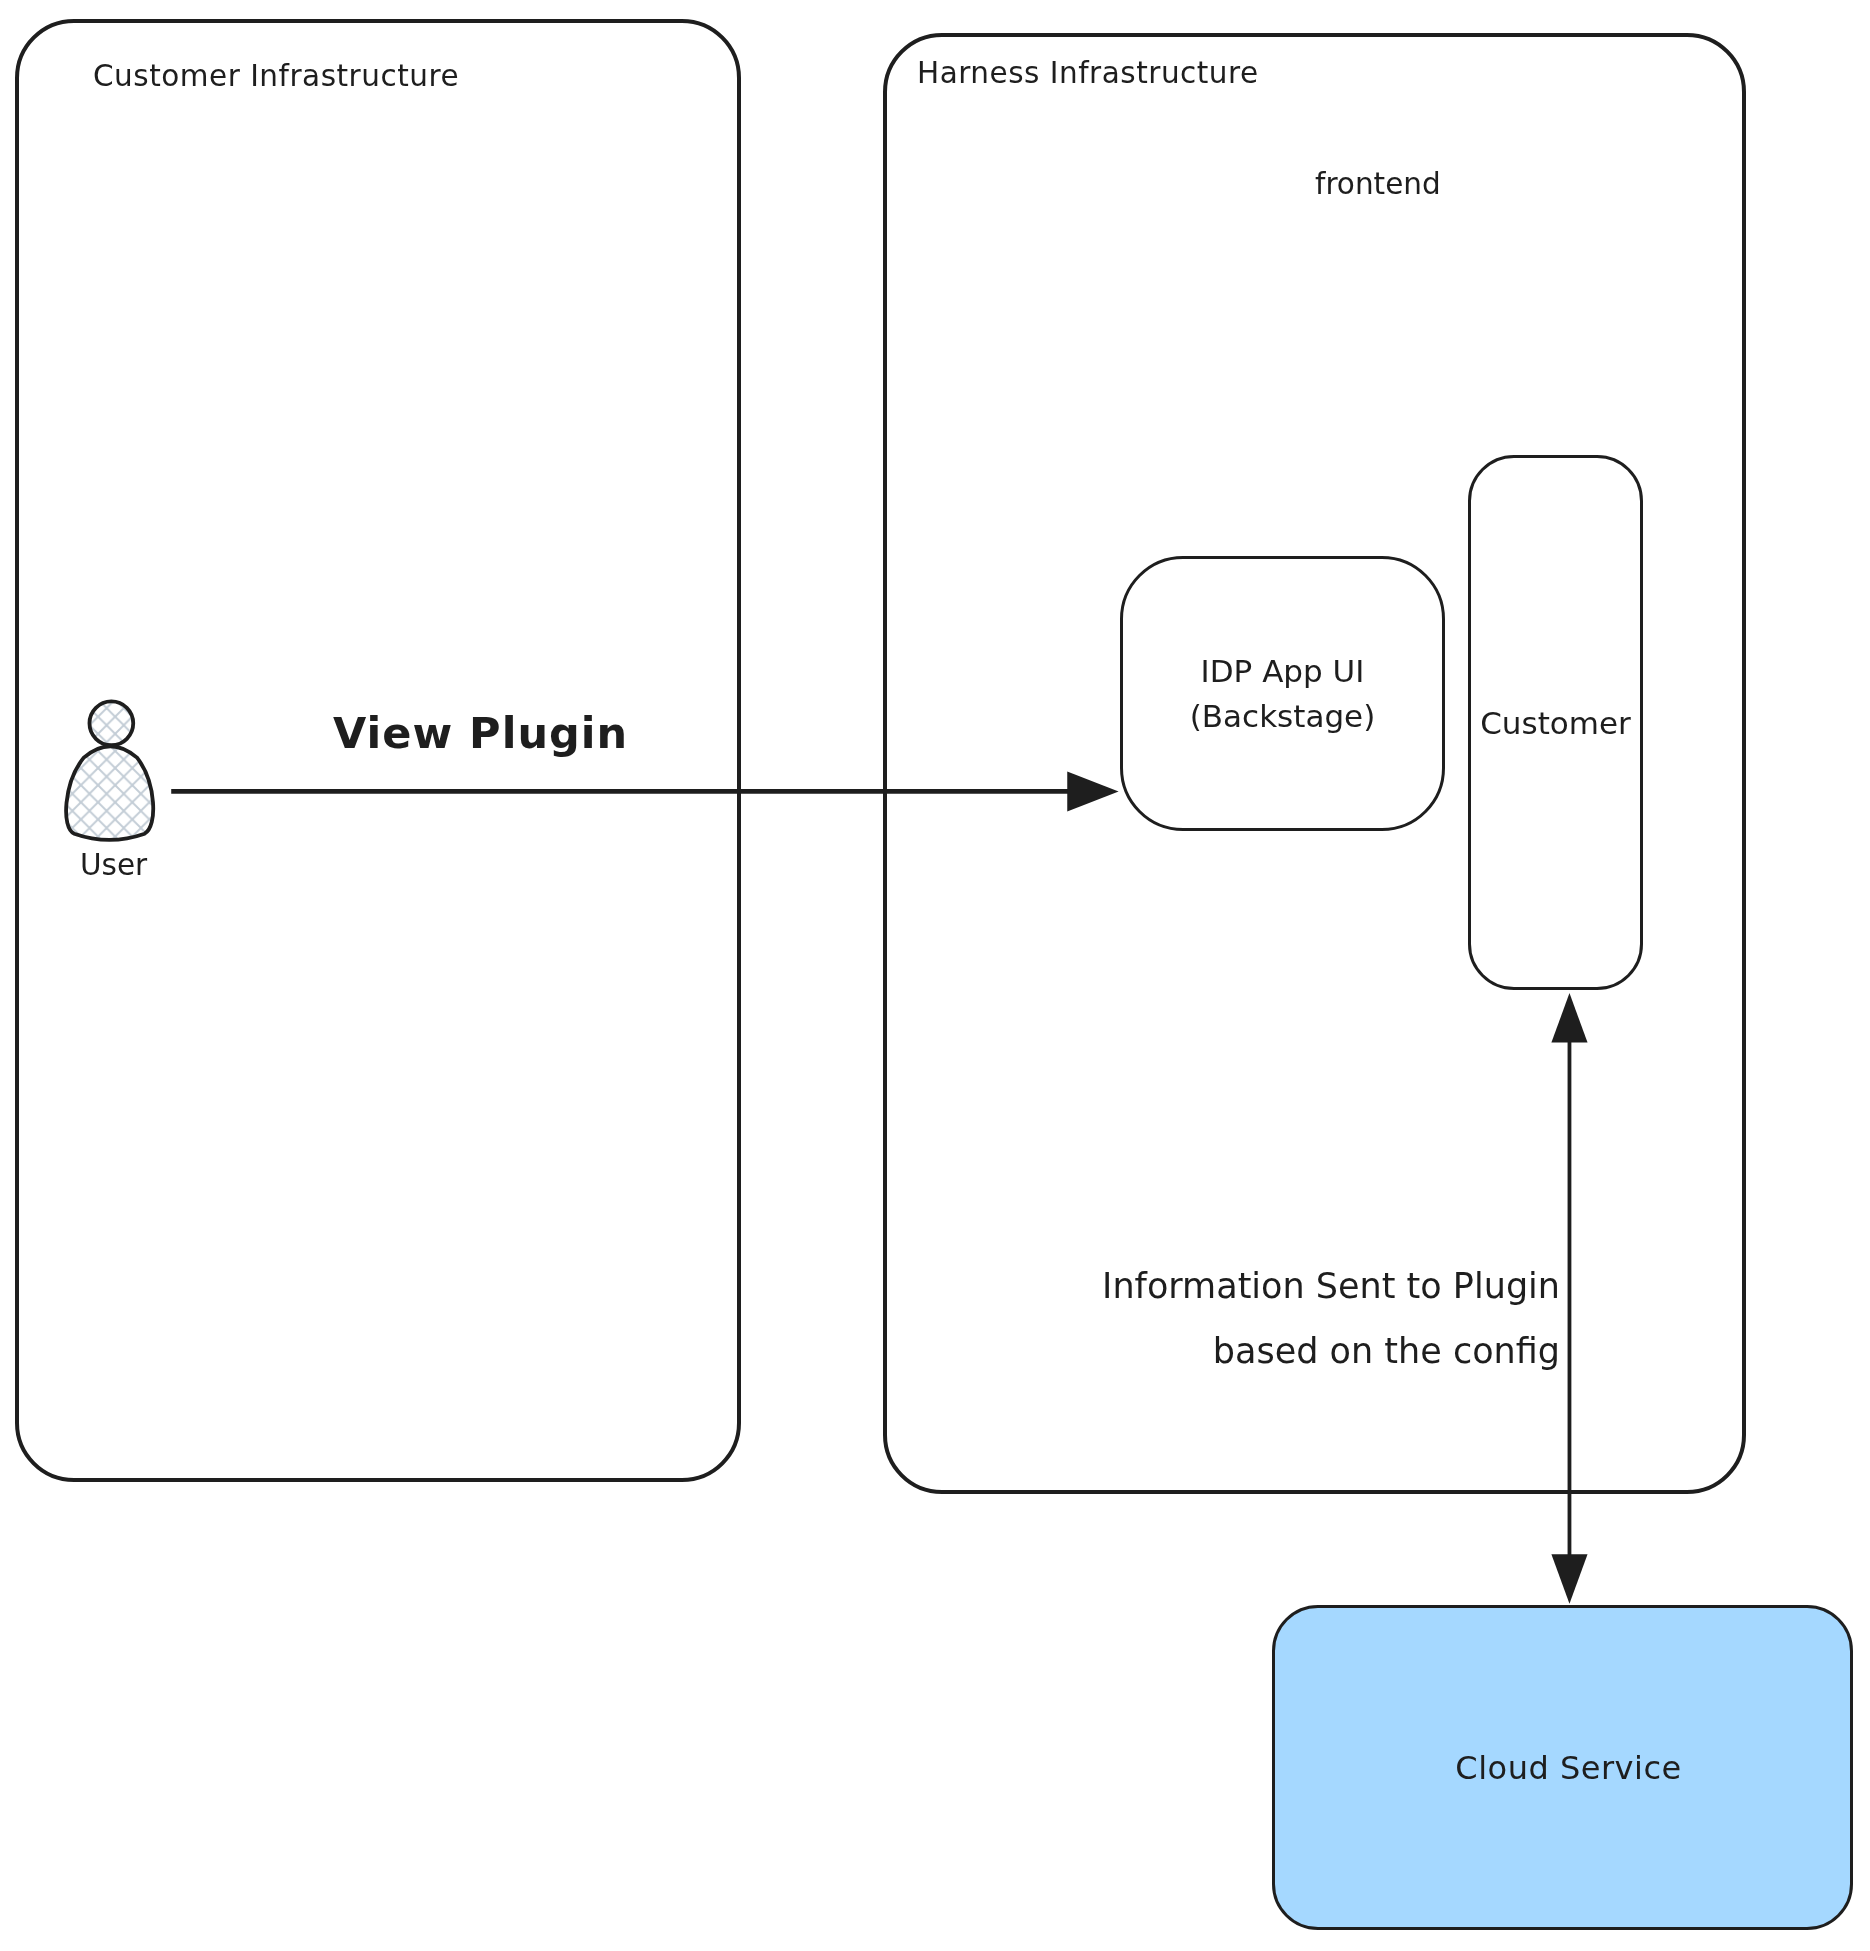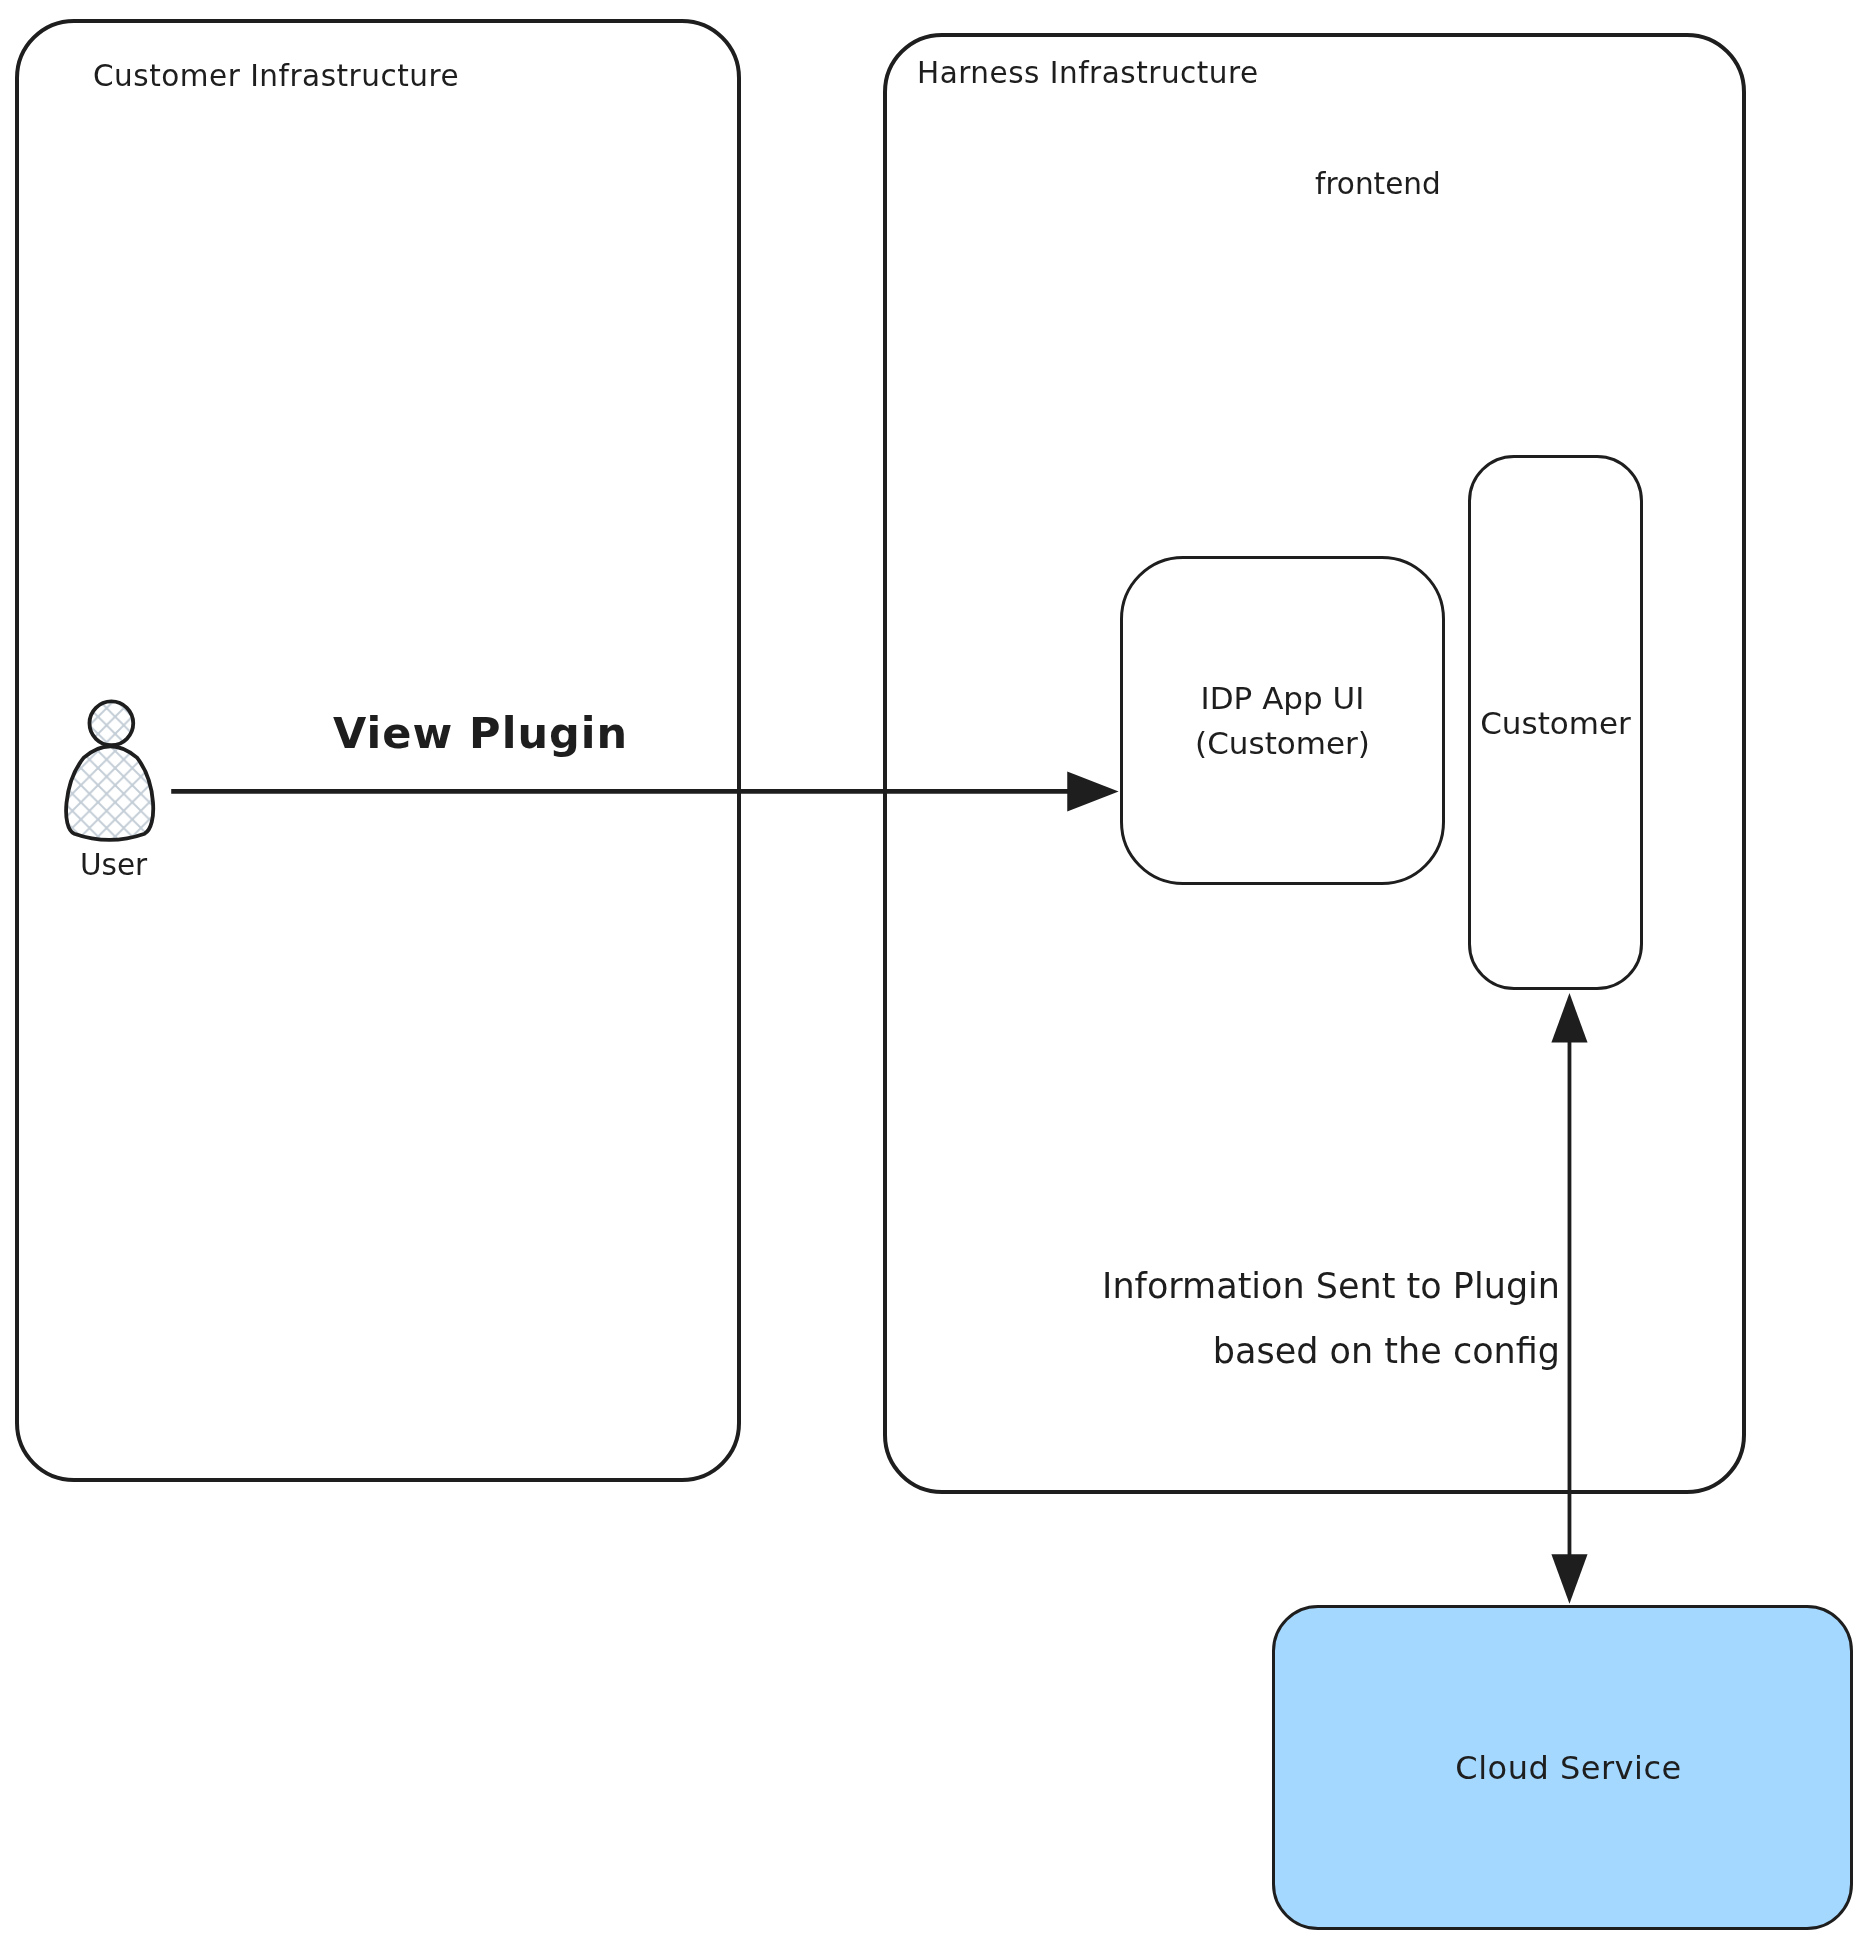--- a/index.html
+++ b/index.html
@@ -7,21 +7,21 @@
   body { font-family: "DejaVu Sans", "Liberation Sans", sans-serif; color: #1e1e1e; position: relative; }
 
   .canvas { position: absolute; left: 0; top: 0; width: 1871px; height: 1952px; }
 
   .box { position: absolute; border: 4.8px solid #1e1e1e; border-radius: 59px; background: transparent; }
 
   .customer-box { left: 15px; top: 19px; width: 726px; height: 1463px; }
   .harness-box  { left: 883px; top: 33px; width: 863px; height: 1461px; }
 
   .idp-box {
-    left: 1120px; top: 556px; width: 325px; height: 329px;
+    left: 1120px; top: 556px; width: 325px; height: 275px;
     border-width: 3.8px; border-radius: 63px; background: #ffffff;
     display: flex; align-items: center; justify-content: center;
   }
   .plugin-box {
     left: 1468px; top: 455px; width: 175px; height: 535px;
     border-width: 3.8px; border-radius: 46px; background: #ffffff;
     display: flex; align-items: center; justify-content: center;
   }
   .cloud-box {
     left: 1272px; top: 1605px; width: 581px; height: 325px;
@@ -70,21 +70,21 @@
     <div class="box-title customer-title">Customer Infrastructure</div>
   </div>
 
   <div class="box harness-box"></div>
   <div class="box-title harness-title" style="left:917px; top:56px;">Harness Infrastructure</div>
   <div class="frontend-label">frontend</div>
 
   <div class="box idp-box">
     <div class="idp-label">
       <span>IDP App UI</span><br>
-      <span>(Customer)</span>
+      <span>(Backstage)</span>
     </div>
   </div>
 
   <div class="box plugin-box">
     <span class="plugin-label">Customer</span>
   </div>
 
   <div class="box cloud-box">
     <span class="cloud-label">Cloud Service</span>
   </div>

